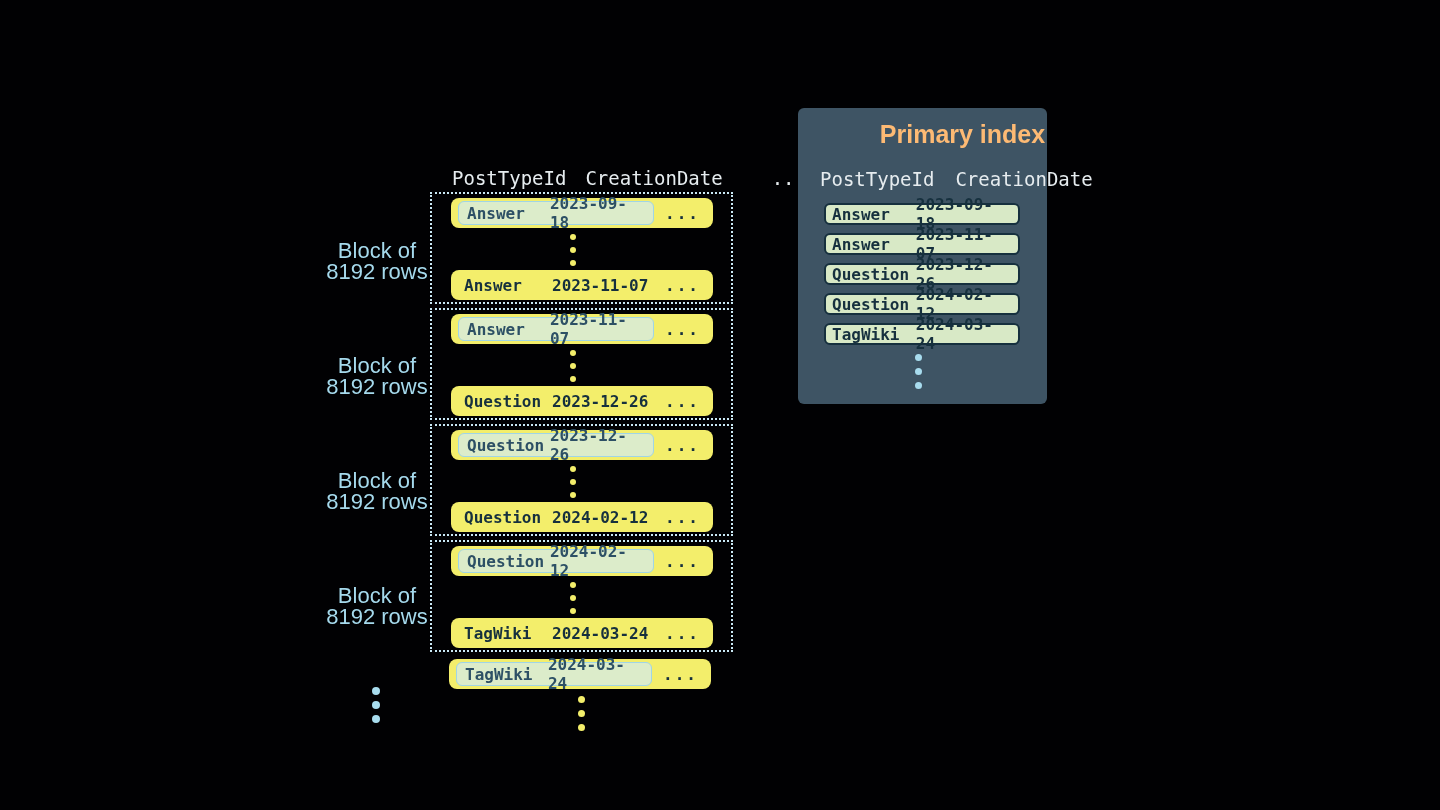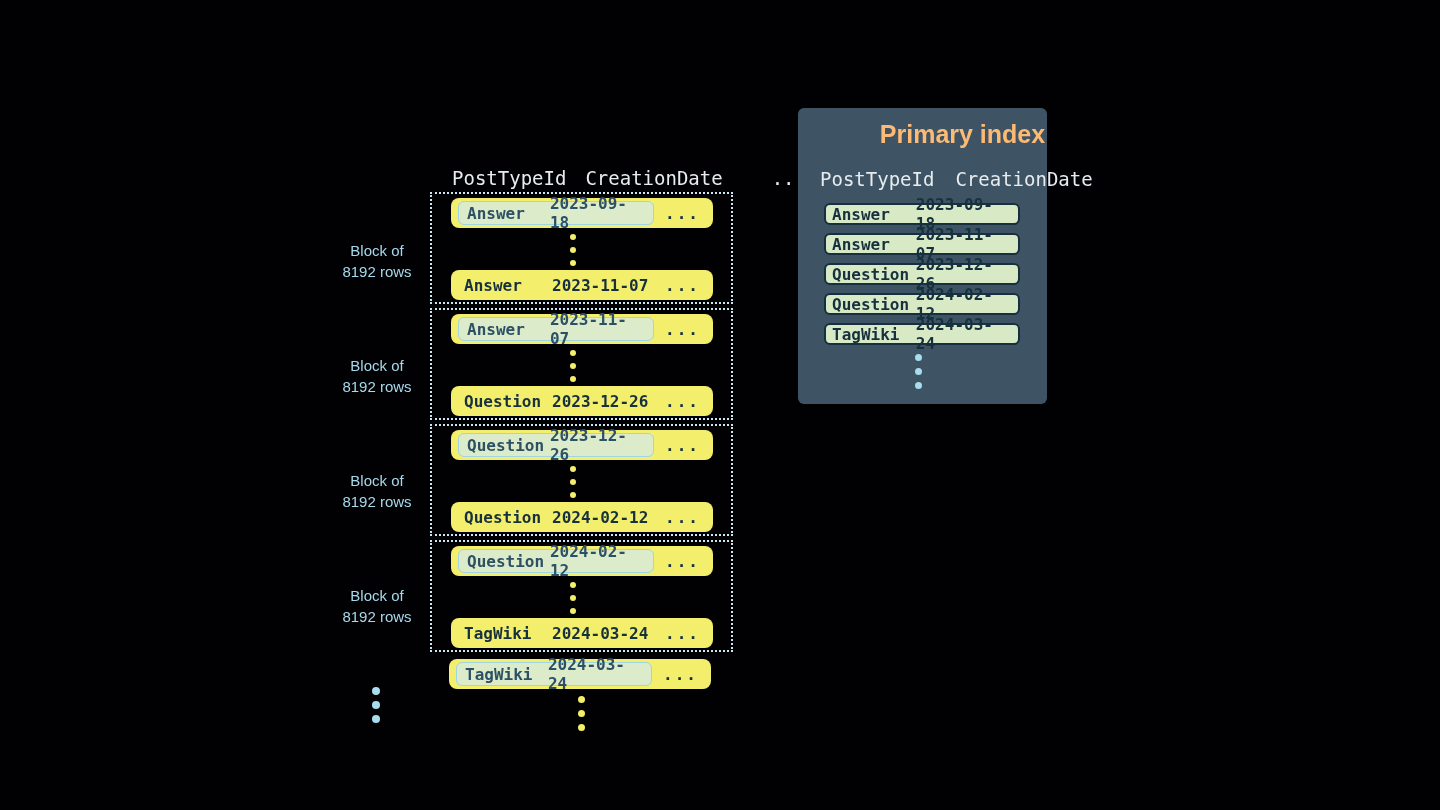--- a/index.html
+++ b/index.html
@@ -50,21 +50,21 @@
   .block-dots i{width:6px;height:6px;background:#f3ee6b;}
   .tail-dots{left:578px;top:696px;gap:7px;}
   .tail-dots i{width:7px;height:7px;background:#f3ee6b;}
   .left-dots{left:372px;top:687px;gap:6px;}
   .left-dots i{width:8px;height:8px;background:#a8dcee;}
   .index-dots{left:117px;top:246px;gap:7px;}
   .index-dots i{width:7px;height:7px;background:#a8dcee;}
   
   .block-label{
     position:absolute;left:312px;width:130px;text-align:center;
-    color:#a5d9ec;font-size:15px;font-weight:500;line-height:21px;
+    color:#a5d9ec;font-size:22px;font-weight:500;line-height:21px;
   }
   
   .panel{
     position:absolute;left:798px;top:108px;width:249px;height:296px;
     background:#3e5464;border-radius:6px;
   }
   .panel-title{left:0;top:12px;width:249px;color:#fdba74;margin-left:40px;}
   .panel-headers{left:22px;top:60px;gap:21px;color:#e6ecef;}
   .index-row{
     position:absolute;left:26px;width:196px;height:22px;box-sizing:border-box;

